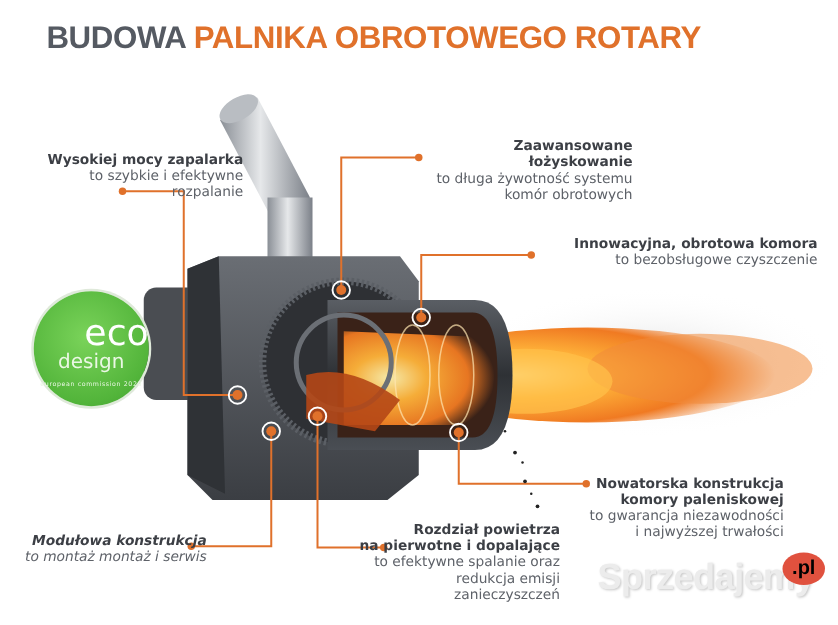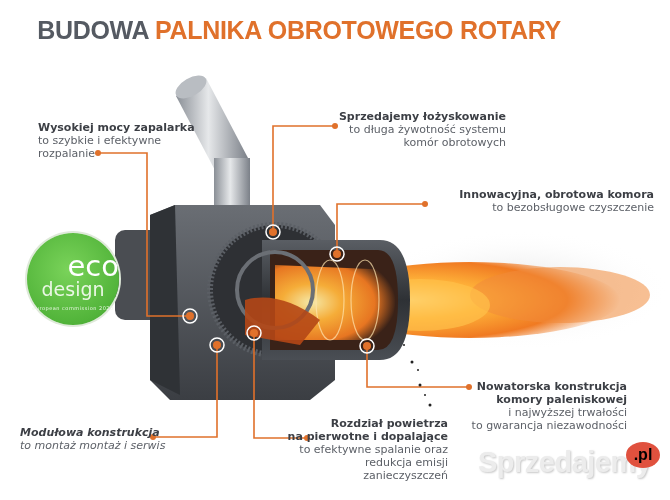--- a/index.html
+++ b/index.html
@@ -1,27 +1,27 @@
 <!DOCTYPE html>
 <html><head>
 <meta charset="utf-8">
 <style>
   html, body { margin:0; padding:0; }
   body { width:670px; height:500px; background:#ffffff; position:relative; overflow:hidden; font-family:"DejaVu Sans", sans-serif; }
   .title { position:absolute; left:0; width:598px; top:16px; text-align:center; font-family:"Liberation Sans", sans-serif; font-weight:bold; font-size:25px; letter-spacing:-0.3px; }
   .title .dark { color:#555a62; }
   .title .accent { color:#e0712b; }
-  .callout { position:absolute; font-size:11px; line-height:13px; color:#5d6168; }
+  .callout { position:absolute; font-size:11px; line-height:13px; color:#5d6168;text-align:right; }
   .callout b { display:block; color:#3c3f45; font-weight:bold; }
   .callout .sub { display:block; }
   .right { text-align:right; }
   svg.scene { position:absolute; left:0; top:0; }
   .eco { position:absolute; left:27px; top:233px; width:92px; height:92px; border-radius:50%; background:radial-gradient(circle at 45% 40%, #7ad35a, #52b43a 70%, #3f9a2d); box-shadow:0 0 0 2px #dfe9da; }
   .eco .e1 { position:absolute; left:0; width:92px; top:18px; text-align:right; color:#fff; font-size:29px; line-height:30px; font-family:"DejaVu Sans", sans-serif; }
-  .eco .e2 { position:absolute; left:0; width:92px; top:46px; text-align:center; color:#eaf7e4; font-size:19px; line-height:20px; }
+  .eco .e2 { position:absolute; left:0; width:92px; top:46px; text-align:center; color:#eaf7e4; font-size:16px; line-height:20px; }
   .eco .e3 { position:absolute; left:0; width:92px; top:72px; text-align:center; color:#eaf7e4; font-size:5px; letter-spacing:0.5px; }
   .wm { position:absolute; left:478px; top:446px; font-family:"Liberation Sans", sans-serif; font-weight:bold; font-size:29px; color:#ececec; text-shadow:1px 1px 2px #c8c8c8; letter-spacing:-0.5px; }
   .wm-badge { position:absolute; left:626px; top:442px; width:34px; height:26px; border-radius:50%; background:#e0513e; color:#000000; font-family:"Liberation Sans", sans-serif; font-size:16px; font-weight:bold; line-height:26px; text-align:center; }
 </style>
 </head>
 <body>
 
 <div class="title">
   <span class="dark">BUDOWA</span>
   <span class="accent">PALNIKA OBROTOWEGO ROTARY</span>
@@ -139,35 +139,35 @@
   </g>
 </svg>
 
 <div class="callout" style="left:38px; top:121px;">
   <b>Wysokiej mocy zapalarka</b>
   <span class="sub">to szybkie i efektywne</span>
   <span class="sub">rozpalanie</span>
 </div>
 
 <div class="callout right" style="left:330px; width:176px; top:110px;">
-  <b>Sprzedajemy łożyskowanie</b>
+  <b>Zaawansowane łożyskowanie</b>
   <span class="sub">to długa żywotność systemu</span>
   <span class="sub">komór obrotowych</span>
 </div>
 
 <div class="callout right" style="left:430px; width:200px; top:188px;margin-left:24px;">
   <b>Innowacyjna, obrotowa komora</b>
   <span class="sub">to bezobsługowe czyszczenie</span>
 </div>
 
 <div class="callout right" style="left:470px; width:157px; top:380px;">
   <b>Nowatorska konstrukcja</b>
   <b>komory paleniskowej</b>
+  <span class="sub">to gwarancja niezawodności</span>
   <span class="sub">i najwyższej trwałości</span>
-  <span class="sub">to gwarancja niezawodności</span>
 </div>
 
 <div class="callout right" style="left:280px; width:168px; top:417px;">
   <b>Rozdział powietrza</b>
   <b>na pierwotne i dopalające</b>
   <span class="sub">to efektywne spalanie oraz</span>
   <span class="sub">redukcja emisji zanieczyszczeń</span>
 </div>
 
 <div class="callout" style="left:20px; top:426px;font-style:italic;">

